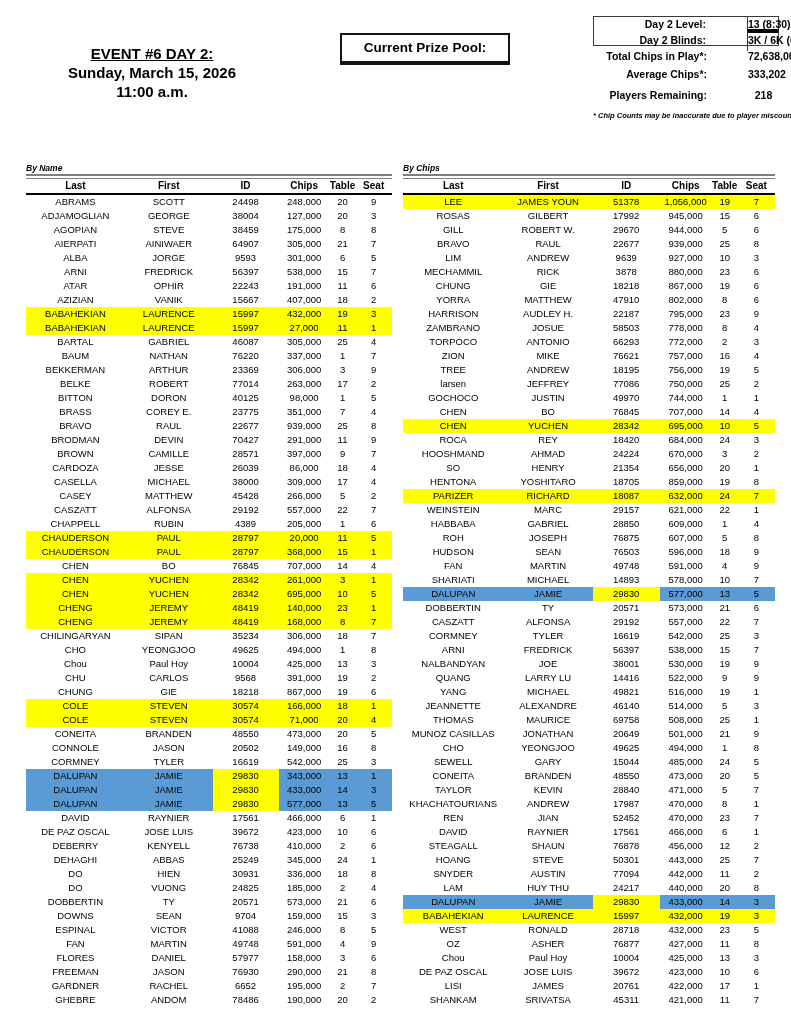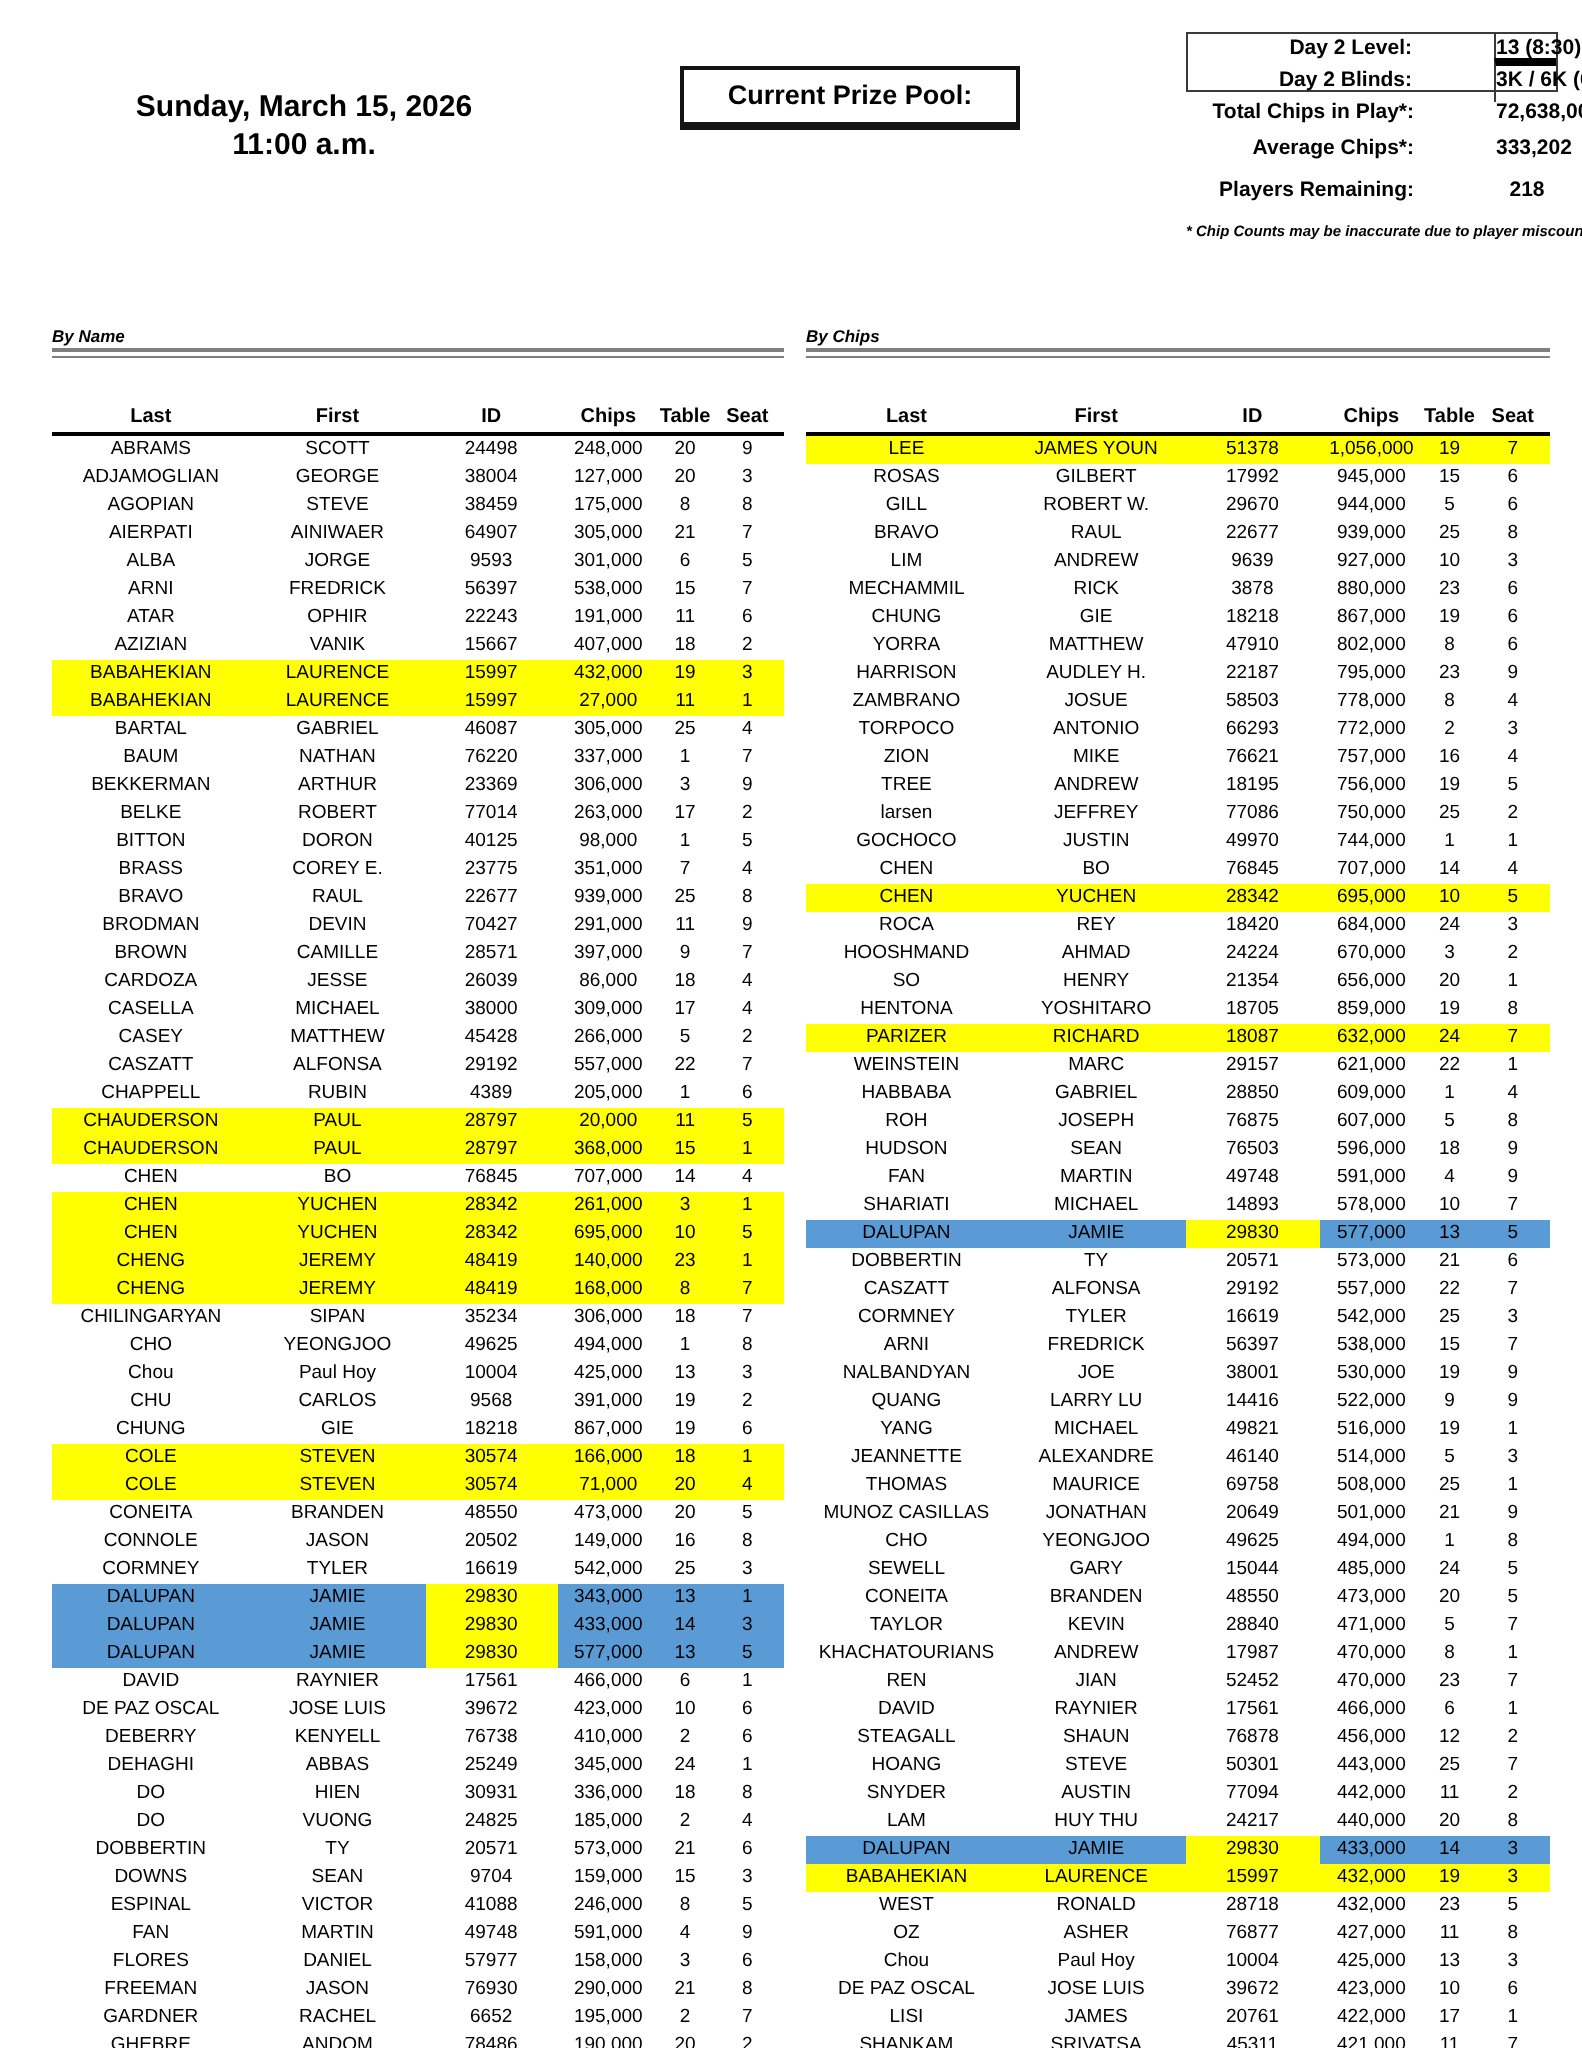--- a/index.html
+++ b/index.html
@@ -31,37 +31,38 @@
   .row-total{margin-top:4px;}
   .row-avg{margin-top:6px;}
   .row-players{margin-top:9px;}
   .stats-footnote{margin-top:10px;font-size:7.5px;font-style:italic;text-align:right;white-space:nowrap;}
   
   .sheet{position:absolute;top:163px;}
   .sheet-left{left:26px;width:366px;}
   .sheet-right{left:403px;width:372px;}
   .tbl-title{font-weight:bold;font-size:8.5px;line-height:10px;font-style:italic;}
   .gray-band{height:2px;border-top:2px solid #7f7f7f;border-bottom:1px solid #7f7f7f;margin-top:1px;}
-  .thead{display:flex;font-weight:bold;font-size:10px;line-height:11px;padding:1px 0 2px;border-bottom:2px solid #000;margin-top:23px;}
+  .thead{display:flex;font-weight:bold;font-size:10px;line-height:11px;padding:1px 0 2px;border-bottom:2px solid #000;}
   .trow{display:flex;height:14px;line-height:14px;font-size:9.5px;}
   .cell,.hcell{text-align:center;overflow:hidden;white-space:nowrap;}
   .col-last{width:27%;}
   .col-first{width:24%;}
   .col-id{width:18%;}
   .col-chips{width:14%;}
   .col-table{width:7%;}
   .col-seat{width:10%;}
   .hl-y .cell{background:var(--hl-yellow,#FFFF00);}
   .hl-b .cell{background:var(--hl-blue,#5B9BD5);}
   .hl-b .col-id{background:var(--hl-yellow,#FFFF00);}
 </style>
 </head>
 <body>
 
 <div class="event-block">
+  <div class="event-title">EVENT #6 DAY 2:</div>
   <div>Sunday, March 15, 2026</div>
   <div>11:00 a.m.</div>
 </div>
 
 <div class="prize-box">
   <div class="prize-label">Current Prize Pool:</div>
 </div>
 
 <div class="stats">
   <div class="stats-box">

